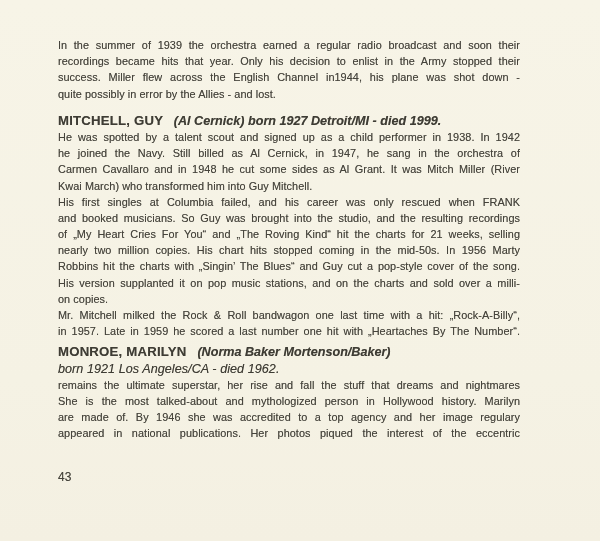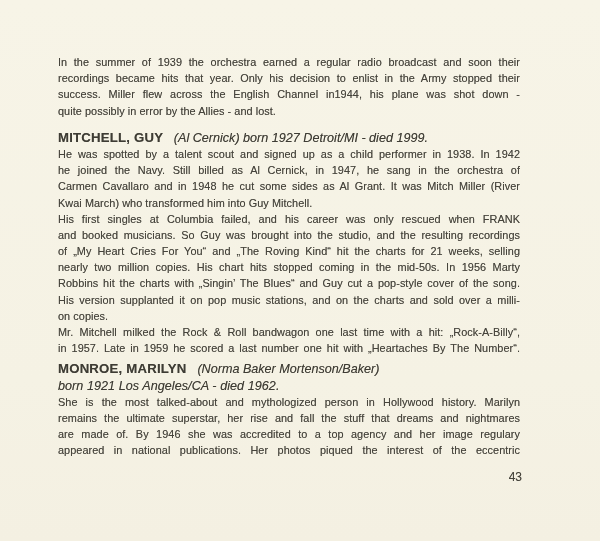--- a/index.html
+++ b/index.html
@@ -9,21 +9,21 @@
     height: 541px;
     background: #f6f3e6;
     background-image: linear-gradient(180deg, #f7f4e7 0%, #f5f2e4 70%, #f4f0e2 100%);
     font-family: "Liberation Sans", sans-serif;
     color: #46443c;
     overflow: hidden;
   }
   .content {
     position: absolute;
     left: 58px;
-    top: 54px;
+    top: 37px;
     width: 462px;
     font-size: 10.9px;
     line-height: 16.2px;
     letter-spacing: 0.05px;
     text-shadow: 0 0 0.6px rgba(70, 68, 60, 0.55);
   }
   .ln { height: 16.2px; overflow: hidden; }
   .ln.j { text-align: justify; text-align-last: justify; }
   .spacer1 { height: 11px; }
   .spacer2 { height: 5px; }
@@ -32,40 +32,40 @@
     height: 16.2px;
     line-height: 16.2px;
     font-size: 13.2px;
     font-weight: bold;
     letter-spacing: 0.2px;
     white-space: nowrap;
     overflow: hidden;
     color: #3e3c34;
   }
   .entry-heading .edetail {
-    font-weight: normal;
+    font-weight: bold;
     font-style: italic;
     font-size: 12.6px;
     margin-left: 7px;
     letter-spacing: 0;
   }
   .birth-line {
     height: 16.2px;
     line-height: 16.2px;
     font-style: italic;
     font-size: 12.6px;
     color: #3e3c34;
     overflow: hidden;
   }
   .page-number {
     position: absolute;
     top: 470px;
     left: 58px;
     width: 464px;
-    text-align: right;
+    text-align: left;
     font-size: 12px;
     color: #45433b;
     text-shadow: 0 0 0.6px rgba(70, 68, 60, 0.5);
   }
 </style>
 </head>
 <body>
 
 <div class="page">
   <div class="content">
@@ -106,22 +106,22 @@
 
     <div class="spacer2"></div>
 
     <h2 class="entry-heading">
       <span class="ename">MONROE, MARILYN</span>
       <span class="edetail">(Norma Baker Mortenson/Baker)</span>
     </h2>
     <div class="birth-line">born 1921 Los Angeles/CA - died 1962.</div>
 
     <div class="para">
+        <div class="ln j">remains the ultimate superstar, her rise and fall the stuff that dreams and nightmares</div>
         <div class="ln j">She is the most talked-about and mythologized person in Hollywood history. Marilyn</div>
-        <div class="ln j">remains the ultimate superstar, her rise and fall the stuff that dreams and nightmares</div>
         <div class="ln j">are made of. By 1946 she was accredited to a top agency and her image regulary</div>
         <div class="ln j">appeared in national publications. Her photos piqued the interest of the eccentric</div>
       </div>
 
   </div>
 
   <div class="page-number">43</div>
 </div>
 
 </body></html>

